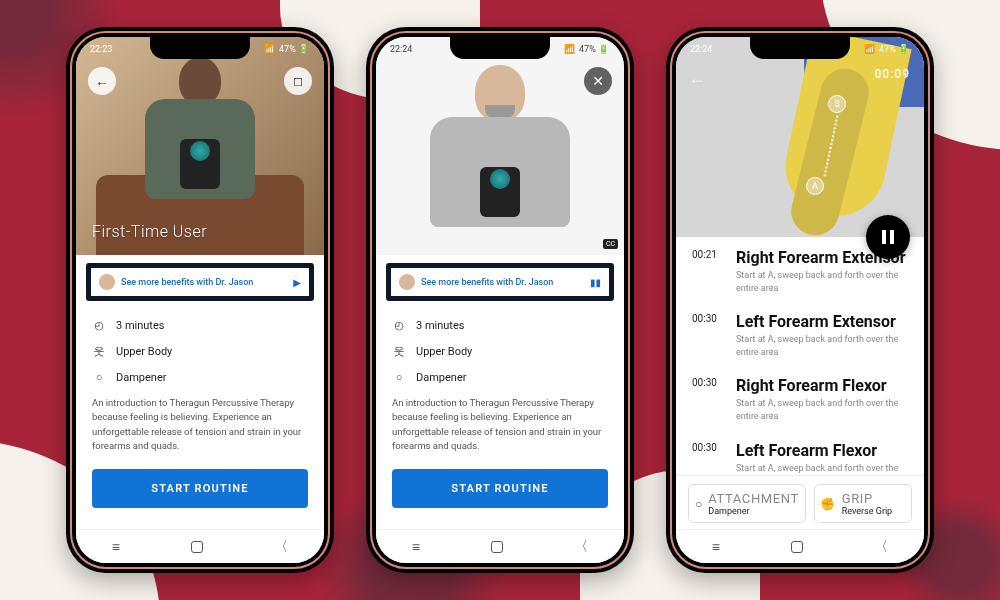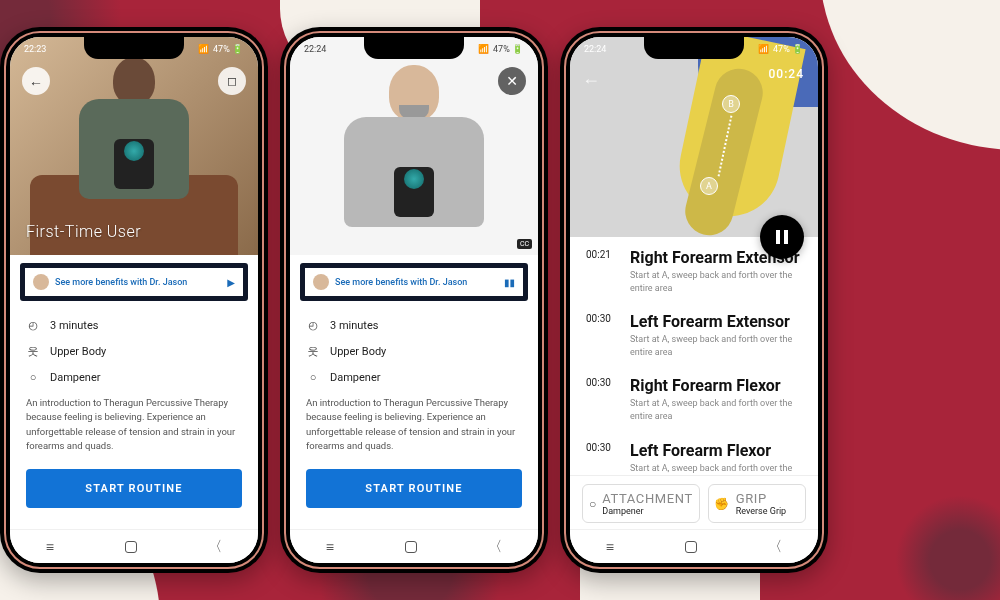--- a/index.html
+++ b/index.html
@@ -7,21 +7,21 @@
   
   .bg-splash { position: absolute; }
   .splash1 { top: -40px; left: -40px; width: 180px; height: 180px; background: radial-gradient(circle at 30% 30%, #742a3a 20%, transparent 60%); border-radius: 50%; }
   .splash2 { top: -60px; left: 280px; width: 200px; height: 160px; background: #f6f1ea; border-radius: 0 0 60% 80%; }
   .splash3 { top: -50px; right: -40px; width: 220px; height: 200px; background: #f6f1ea; border-radius: 0 0 0 90%; }
   .splash4 { bottom: -40px; left: -60px; width: 220px; height: 200px; background: #f6f1ea; border-radius: 0 90% 0 0; }
   .splash5 { bottom: -60px; left: 300px; width: 220px; height: 180px; background: radial-gradient(circle, #742a3a 30%, transparent 65%); border-radius: 50%; }
   .splash6 { bottom: -30px; right: 240px; width: 180px; height: 160px; background: #f6f1ea; border-radius: 80% 60% 0 0; }
   .splash-dark3 { bottom: -30px; right: -30px; width: 140px; height: 140px; background: radial-gradient(circle, #742a3a 30%, transparent 65%); border-radius: 50%; }
 
-  .phones { position: relative; display: flex; align-items: center; gap: 12px; height: 100%; z-index: 10; }
+  .phones { position: relative; display: flex; justify-content: center; align-items: center; gap: 32px; height: 100%; z-index: 10; }
   
   .phone { width: 268px; height: 546px; background: #000; border-radius: 40px; padding: 10px; position: relative; box-shadow: 0 8px 24px rgba(0,0,0,0.3); }
   .phone::before { content: ""; position: absolute; top: 4px; left: 4px; right: 4px; bottom: 4px; border: 2px solid #d48a7a; border-radius: 36px; pointer-events: none; }
   .notch { position: absolute; top: 10px; left: 50%; transform: translateX(-50%); width: 100px; height: 22px; background: #000; border-radius: 0 0 14px 14px; z-index: 20; }
   .screen { width: 100%; height: 100%; background: #fff; border-radius: 30px; overflow: hidden; display: flex; flex-direction: column; position: relative; }
   
   .status-bar { height: 24px; display: flex; justify-content: space-between; align-items: center; padding: 0 14px; font-size: 9px; color: #444; position: absolute; top: 0; left: 0; right: 0; z-index: 15; }
   .status-bar.light { color: #fff; }
   .status-right { display: flex; gap: 3px; align-items: center; }
 
@@ -216,21 +216,21 @@
         <span class="status-right">📶 <span>47%</span> 🔋</span>
       </div>
       <div class="routine-hero">
         <div class="shirt"></div>
         <div class="arm"></div>
         <div class="forearm"></div>
         <div class="dotted-path"></div>
         <div class="marker markerA">A</div>
         <div class="marker markerB">B</div>
         <div class="routine-back"><span>←</span></div>
-        <div class="timer">00:24</div>
+        <div class="timer">00:09</div>
         <div class="pause-btn"></div>
       </div>
       <div class="steps">
         <div class="step">
           <div class="step-time">00:21</div>
           <div class="step-body">
               <div class="step-title">Right Forearm Extensor</div>
               <div class="step-sub">Start at A, sweep back and forth over the entire area</div>
             </div>
         </div>

